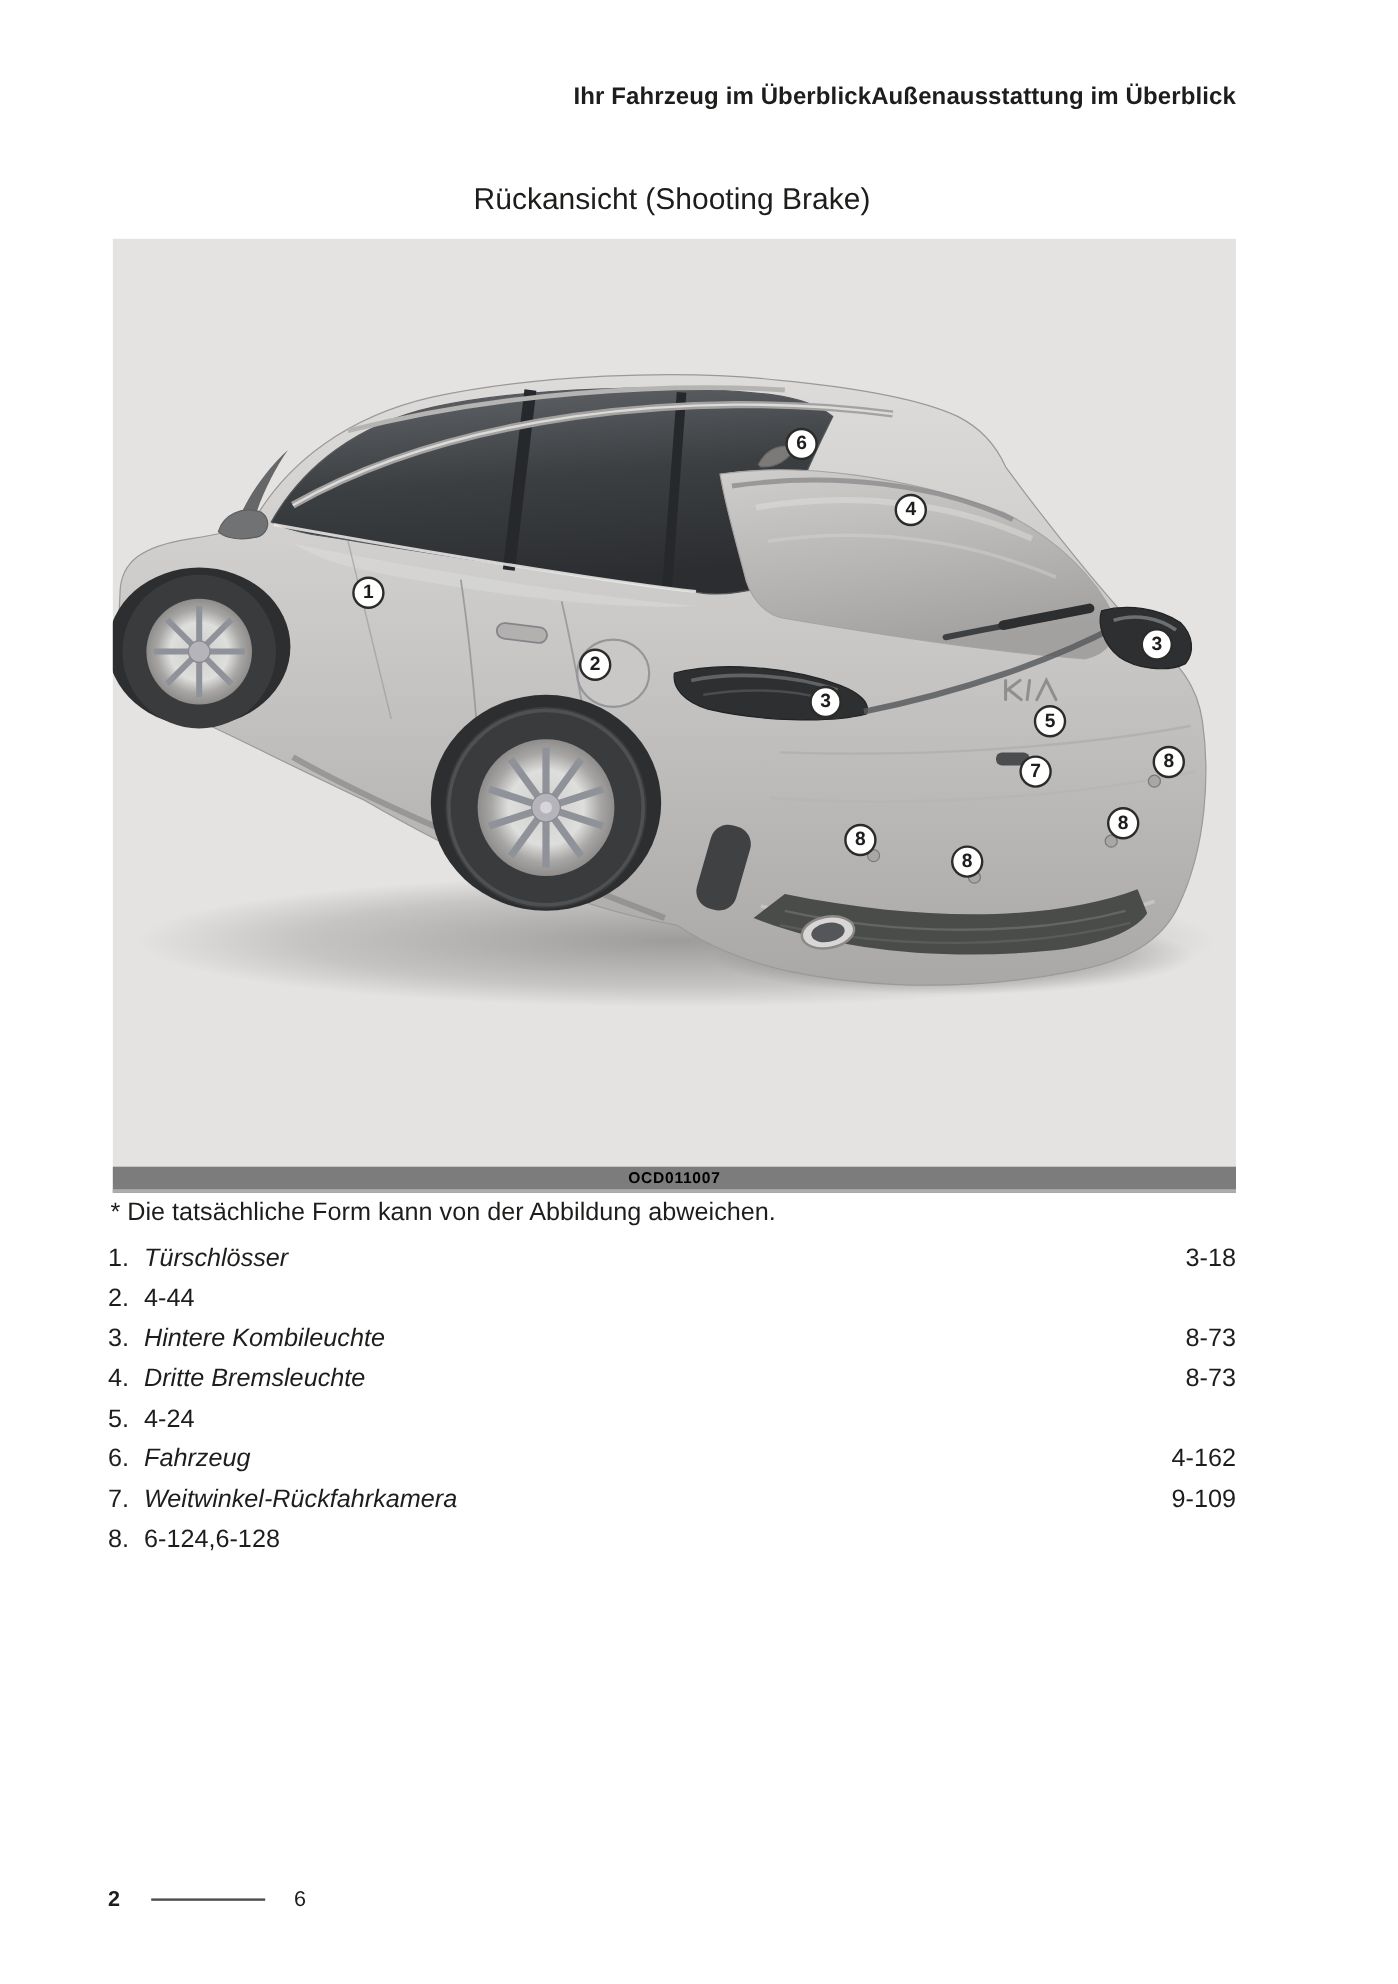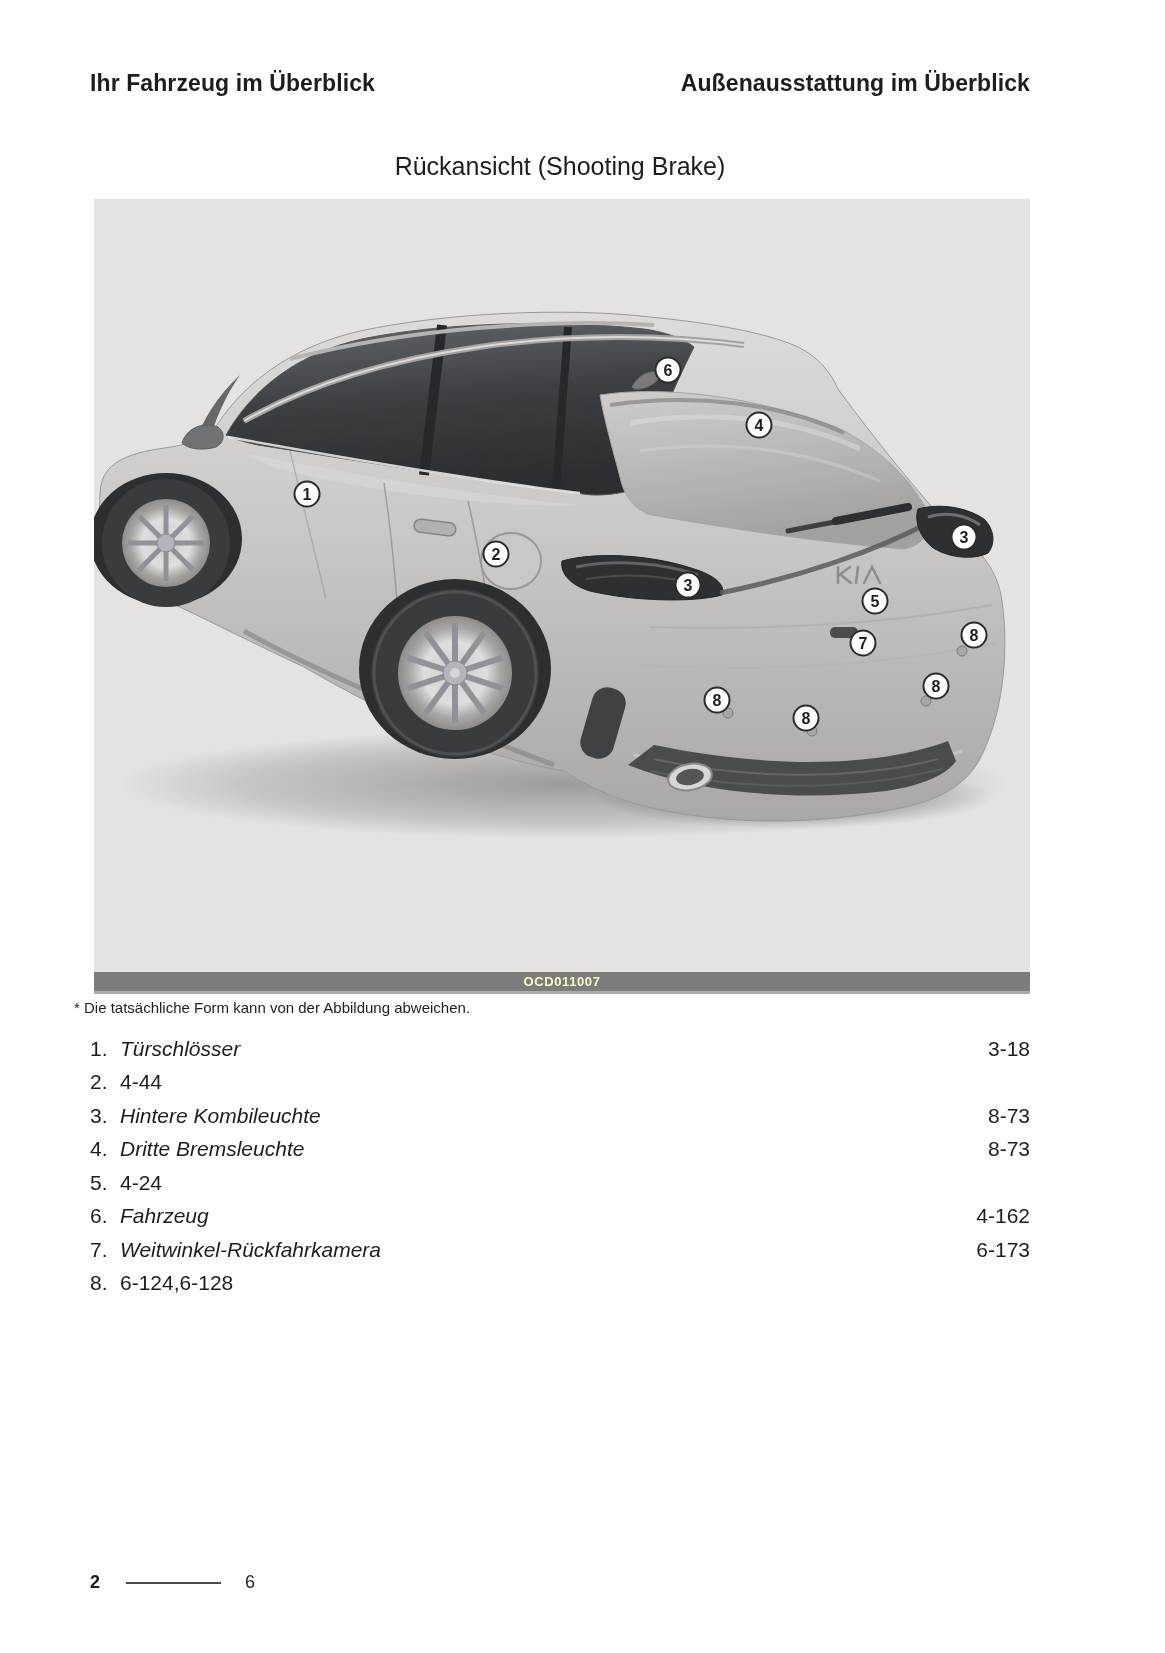--- a/index.html
+++ b/index.html
@@ -6,45 +6,45 @@
   body {
     width:1165px; height:1653px;
     background:#ffffff;
     font-family:"Liberation Sans", sans-serif;
     color:#1d1d1b;
     position:relative;
     overflow:hidden;
   }
   .hdr {
     position:absolute; top:70px; left:90px; width:940px;
-    display:flex; justify-content:space-between;
-    font-size:23px; font-weight:bold; letter-spacing:.1px;
+    display:flex; justify-content:flex-end;
+    font-size:20px; font-weight:bold; letter-spacing:.1px;
   }
   .pg-title {
     position:absolute; top:152px; left:90px; width:940px;
     text-align:center; font-size:25px; font-weight:400;
   }
   .figure { position:absolute; top:199px; left:94px; width:936px; }
   .image-area { position:relative; width:936px; height:773px; background:#e4e3e1; }
   .image-area svg { position:absolute; left:0; top:0; }
   .callout-layer { position:absolute; left:0; top:0; width:100%; height:100%; }
   .callout {
     position:absolute; width:27px; height:27px; box-sizing:border-box;
     background:#ffffff; border:2px solid #2b2b29; border-radius:50%;
     display:flex; align-items:center; justify-content:center;
     font-size:16px; font-weight:600; color:#1d1d1b;
     transform:translate(-50%,-50%);
   }
   .caption-bar {
     width:936px; height:19px; line-height:19px;
     background:#7c7c7c; border-bottom:3px solid #aeadab;
-    color:#fef9c3; text-align:center;
+    color:#000000; text-align:center;
     font-size:13px; font-weight:bold; letter-spacing:.6px;
   }
-  .footnote { position:absolute; top:999px; left:74px; width:940px; font-size:15px; }
+  .footnote { position:absolute; top:999px; left:92px; width:940px; font-size:21px; }
   .parts-list { position:absolute; top:1032px; left:90px; width:940px; font-size:21px; }
   .parts-row { display:flex; align-items:center; height:33.5px; }
   .parts-row .num { width:30px; flex:0 0 30px; }
   .parts-row .lbl { flex:1 1 auto;font-style:italic; }
   .parts-row .ref { flex:0 0 auto; text-align:right; }
   .footer { position:absolute; top:1572px; left:90px; display:flex; align-items:center; font-size:18px; }
   .footer .chapter { font-weight:bold; }
   .footer .rule { width:95px; height:2px; background:#4d4d4b; margin:0 24px 0 26px; }
 </style>
 </head>
@@ -305,21 +305,21 @@
       <span class="ref">4-24</span>
     </div>
     <div class="parts-row">
       <span class="num">6.</span>
       <span class="lbl">Fahrzeug</span>
       <span class="ref">4-162</span>
     </div>
     <div class="parts-row">
       <span class="num">7.</span>
       <span class="lbl">Weitwinkel-Rückfahrkamera</span>
-      <span class="ref">6-173</span>
+      <span class="ref">9-109</span>
     </div>
     <div class="parts-row">
       <span class="num">8.</span>
       <span class="ref">6-124,6-128</span>
     </div>
   </div>
 
 <div class="footer">
   <span class="chapter">2</span>
   <span class="rule"></span>

